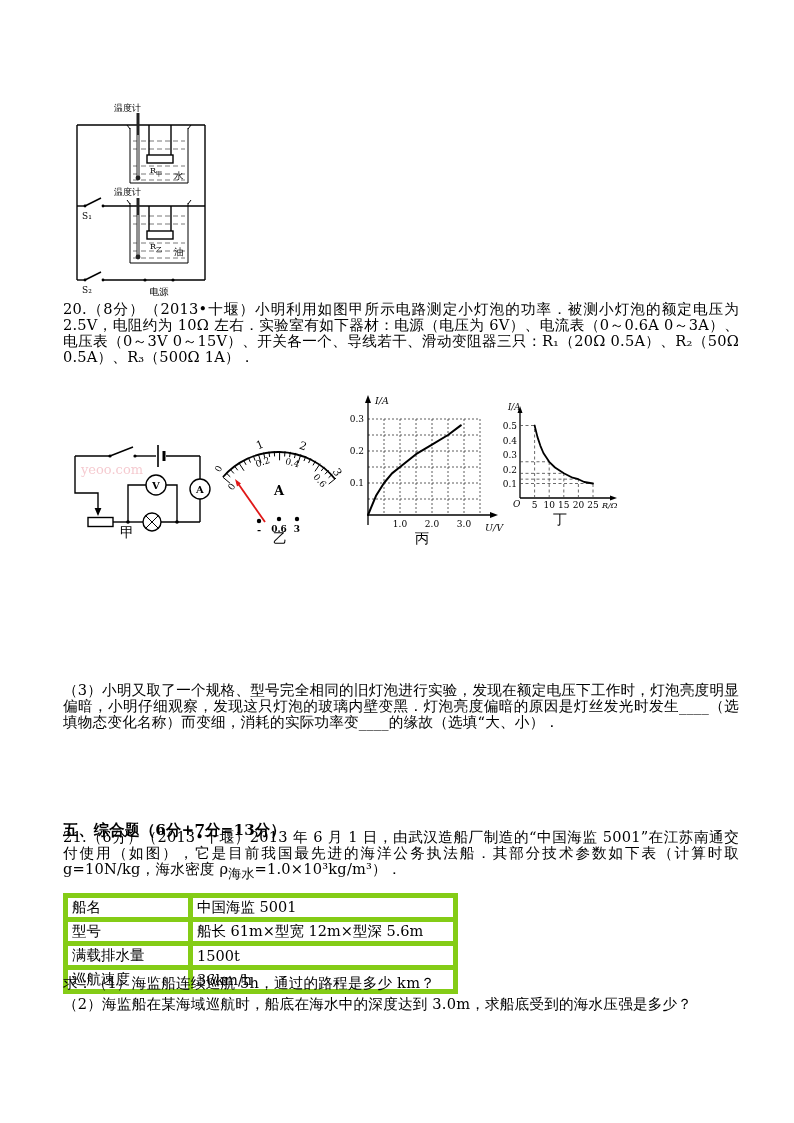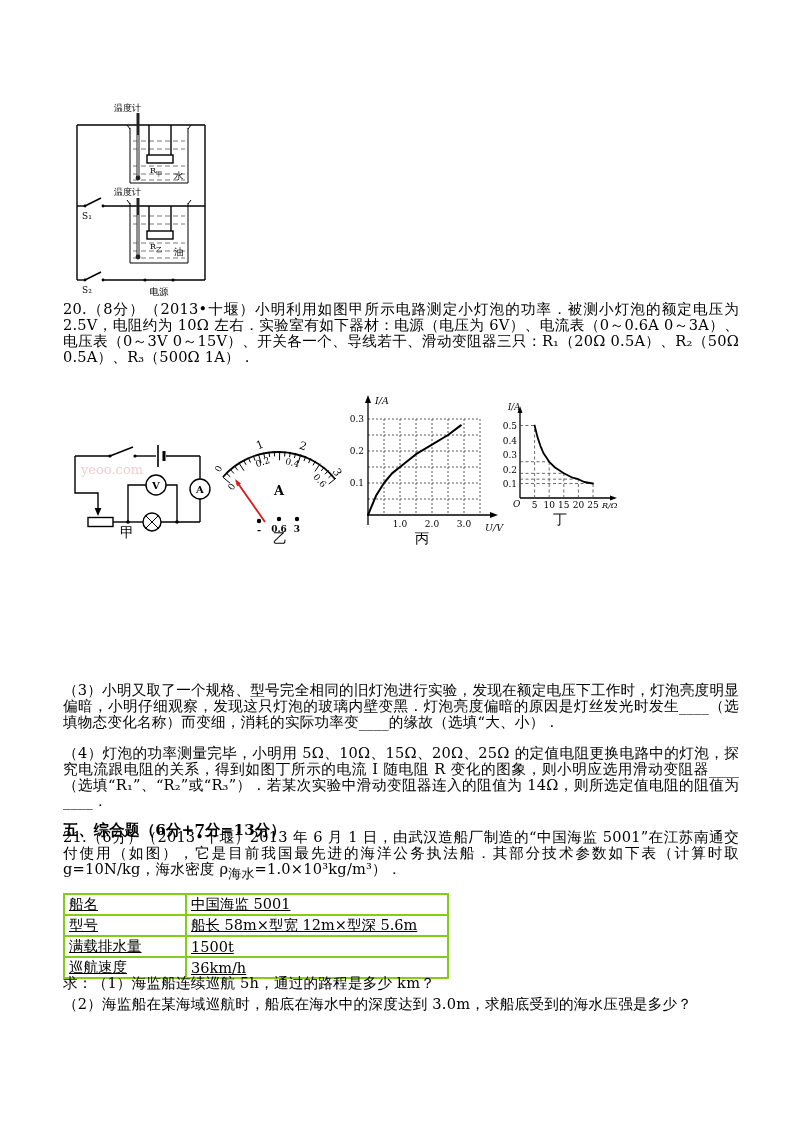--- a/index.html
+++ b/index.html
@@ -16,21 +16,21 @@
   .comp{fill:#fff;stroke:#000;stroke-width:1.4;}
   .hatch{stroke:#555;stroke-width:0.8;stroke-dasharray:5 3;}
   .gridln{stroke:#333;stroke-width:0.8;stroke-dasharray:2 2;fill:none;}
   .axis{stroke:#000;stroke-width:1.3;fill:none;}
   .curve{stroke:#000;stroke-width:2;fill:none;stroke-linejoin:round;stroke-linecap:round;}
   .guide{stroke:#444;stroke-width:0.8;stroke-dasharray:3 2.5;}
   .cap{font-size:14px;}
   .ticklab{font-size:9px;}
   .spec-table{position:absolute;left:63px;top:893px;border-collapse:collapse;
         font-size:14.5px;}
-  .spec-table td{border:2px solid #84cc16;height:19px;padding:0 4px;white-space:nowrap;text-decoration:underline;}
+  .spec-table td{border:5px solid #84cc16;height:19px;padding:0 4px;white-space:nowrap;}
   .spec-table td.c1{width:112px;}
   .spec-table td.c2{width:252px;}
   .watermark{fill:#f2b9c0;font-size:13px;opacity:0.75;}
 </style>
 </head>
 <body>
 
 <div class="page">
 
   <svg class="fig" style="left:70px;top:95px" width="165" height="205" viewBox="0 0 165 205">
@@ -239,35 +239,34 @@
     <text class="ticklab" x="17" y="87" text-anchor="end">0.1</text>
     <text class="ticklab" x="34.6" y="108" text-anchor="middle">5</text>
     <text class="ticklab" x="49.2" y="108" text-anchor="middle">10</text>
     <text class="ticklab" x="63.8" y="108" text-anchor="middle">15</text>
     <text class="ticklab" x="78.4" y="108" text-anchor="middle">20</text>
     <text class="ticklab" x="93" y="108" text-anchor="middle">25</text>
     <text class="cap" x="53" y="124" fill="#787878">丁</text>
   </svg>
 
   <div class="para" style="top:682px">（3）小明又取了一个规格、型号完全相同的旧灯泡进行实验，发现在额定电压下工作时，灯泡亮度明显偏暗，小明仔细观察，发现这只灯泡的玻璃内壁变黑．灯泡亮度偏暗的原因是灯丝发光时发生____（选填物态变化名称）而变细，消耗的实际功率变____的缘故（选填“大、小）．</div>
-  <div class="para" style="top:745px">（4）灯泡的功率测量完毕，小明用 5Ω、10Ω、15Ω、20Ω、25Ω 的定值电阻更换电路中的灯泡，探究电流跟电阻的关系，得到如图丁所示的电流 I 随电阻 R 变化的图象，则小明应选用滑动变阻器____（选填“R₁”、“R₂”或“R₃”）．若某次实验中滑动变阻器连入的阻值为 14Ω，则所选定值电阻的阻值为____．</div>
 
   <div class="para bold" style="top:822px">五、综合题（6分+7分=13分）</div>
 
   <div class="para" style="top:829px"><span>21.（6分）（2013•十堰）2013 年 6 月 1 日，由武汉造船厂制造的“中国海监 5001”在江苏南通交付使用（如图），它是目前我国最先进的海洋公务执法船．其部分技术参数如下表（计算时取 g=10N/kg，海水密度 ρ</span><sub style="font-size:13px">海水</sub><span>=1.0×10³kg/m³）．</span></div>
 
   <table class="spec-table">
     <tbody>
         <tr>
           <td class="c1">船名</td>
           <td class="c2">中国海监 5001</td>
         </tr>
     <tr>
           <td class="c1">型号</td>
-          <td class="c2">船长 58m×型宽 12m×型深 5.6m</td>
+          <td class="c2">船长 61m×型宽 12m×型深 5.6m</td>
         </tr>
     <tr>
           <td class="c1">满载排水量</td>
           <td class="c2">1500t</td>
         </tr>
     <tr>
           <td class="c1">巡航速度</td>
           <td class="c2">36km/h</td>
         </tr>
   </tbody>

